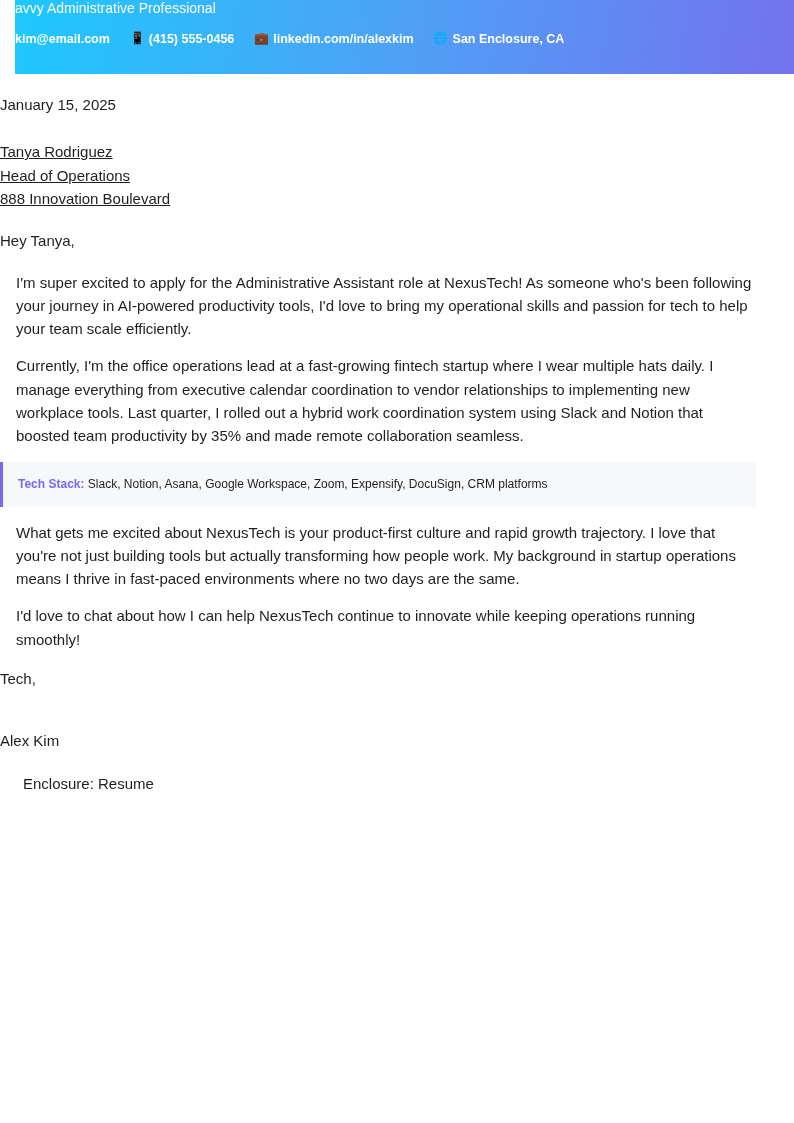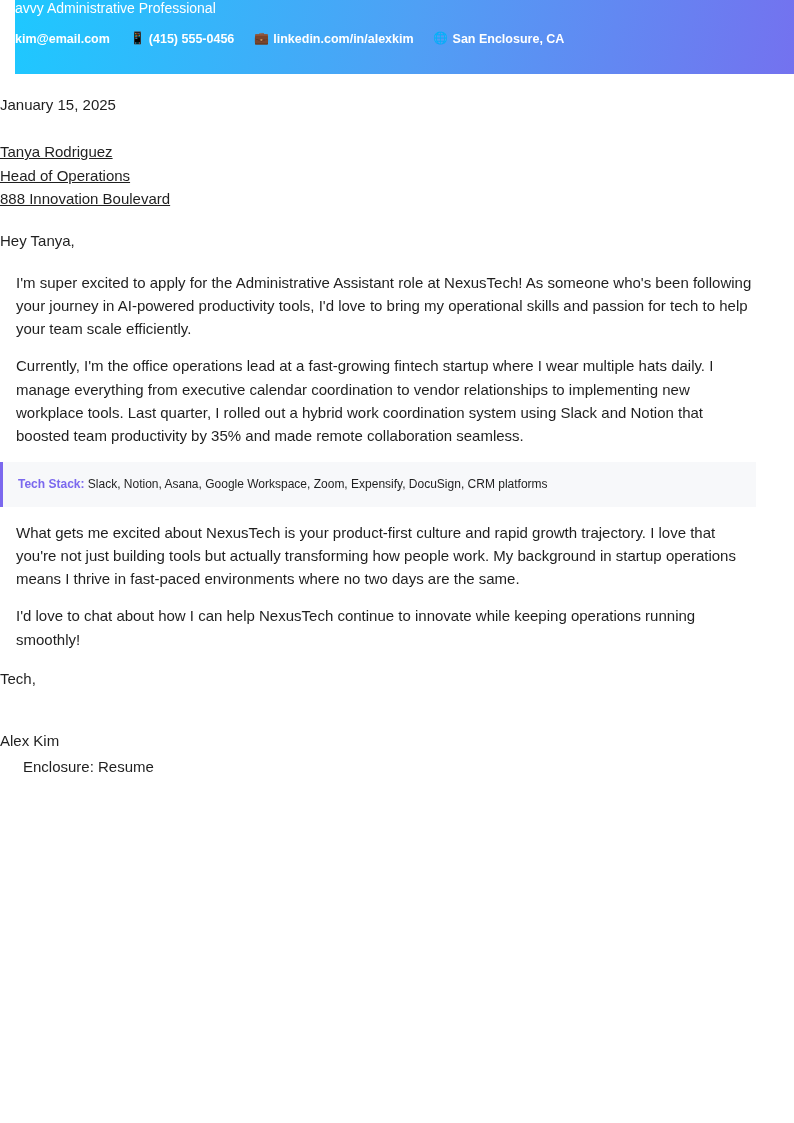--- a/index.html
+++ b/index.html
@@ -90,21 +90,21 @@
       color: #7b68ee;
       font-weight: bold;
     }
     .closing {
       margin-top: 18px;
       line-height: 20px;
       margin-bottom: 42px;
     }
     .signature {
       line-height: 20px;
-      margin-bottom: 6px;
+      margin-bottom: 23px;
     }
     .enclosure {
       line-height: 20px;
       padding-left: 23px;
     }
   </style>
 </head>
 <body>
 
 <div class="header">

